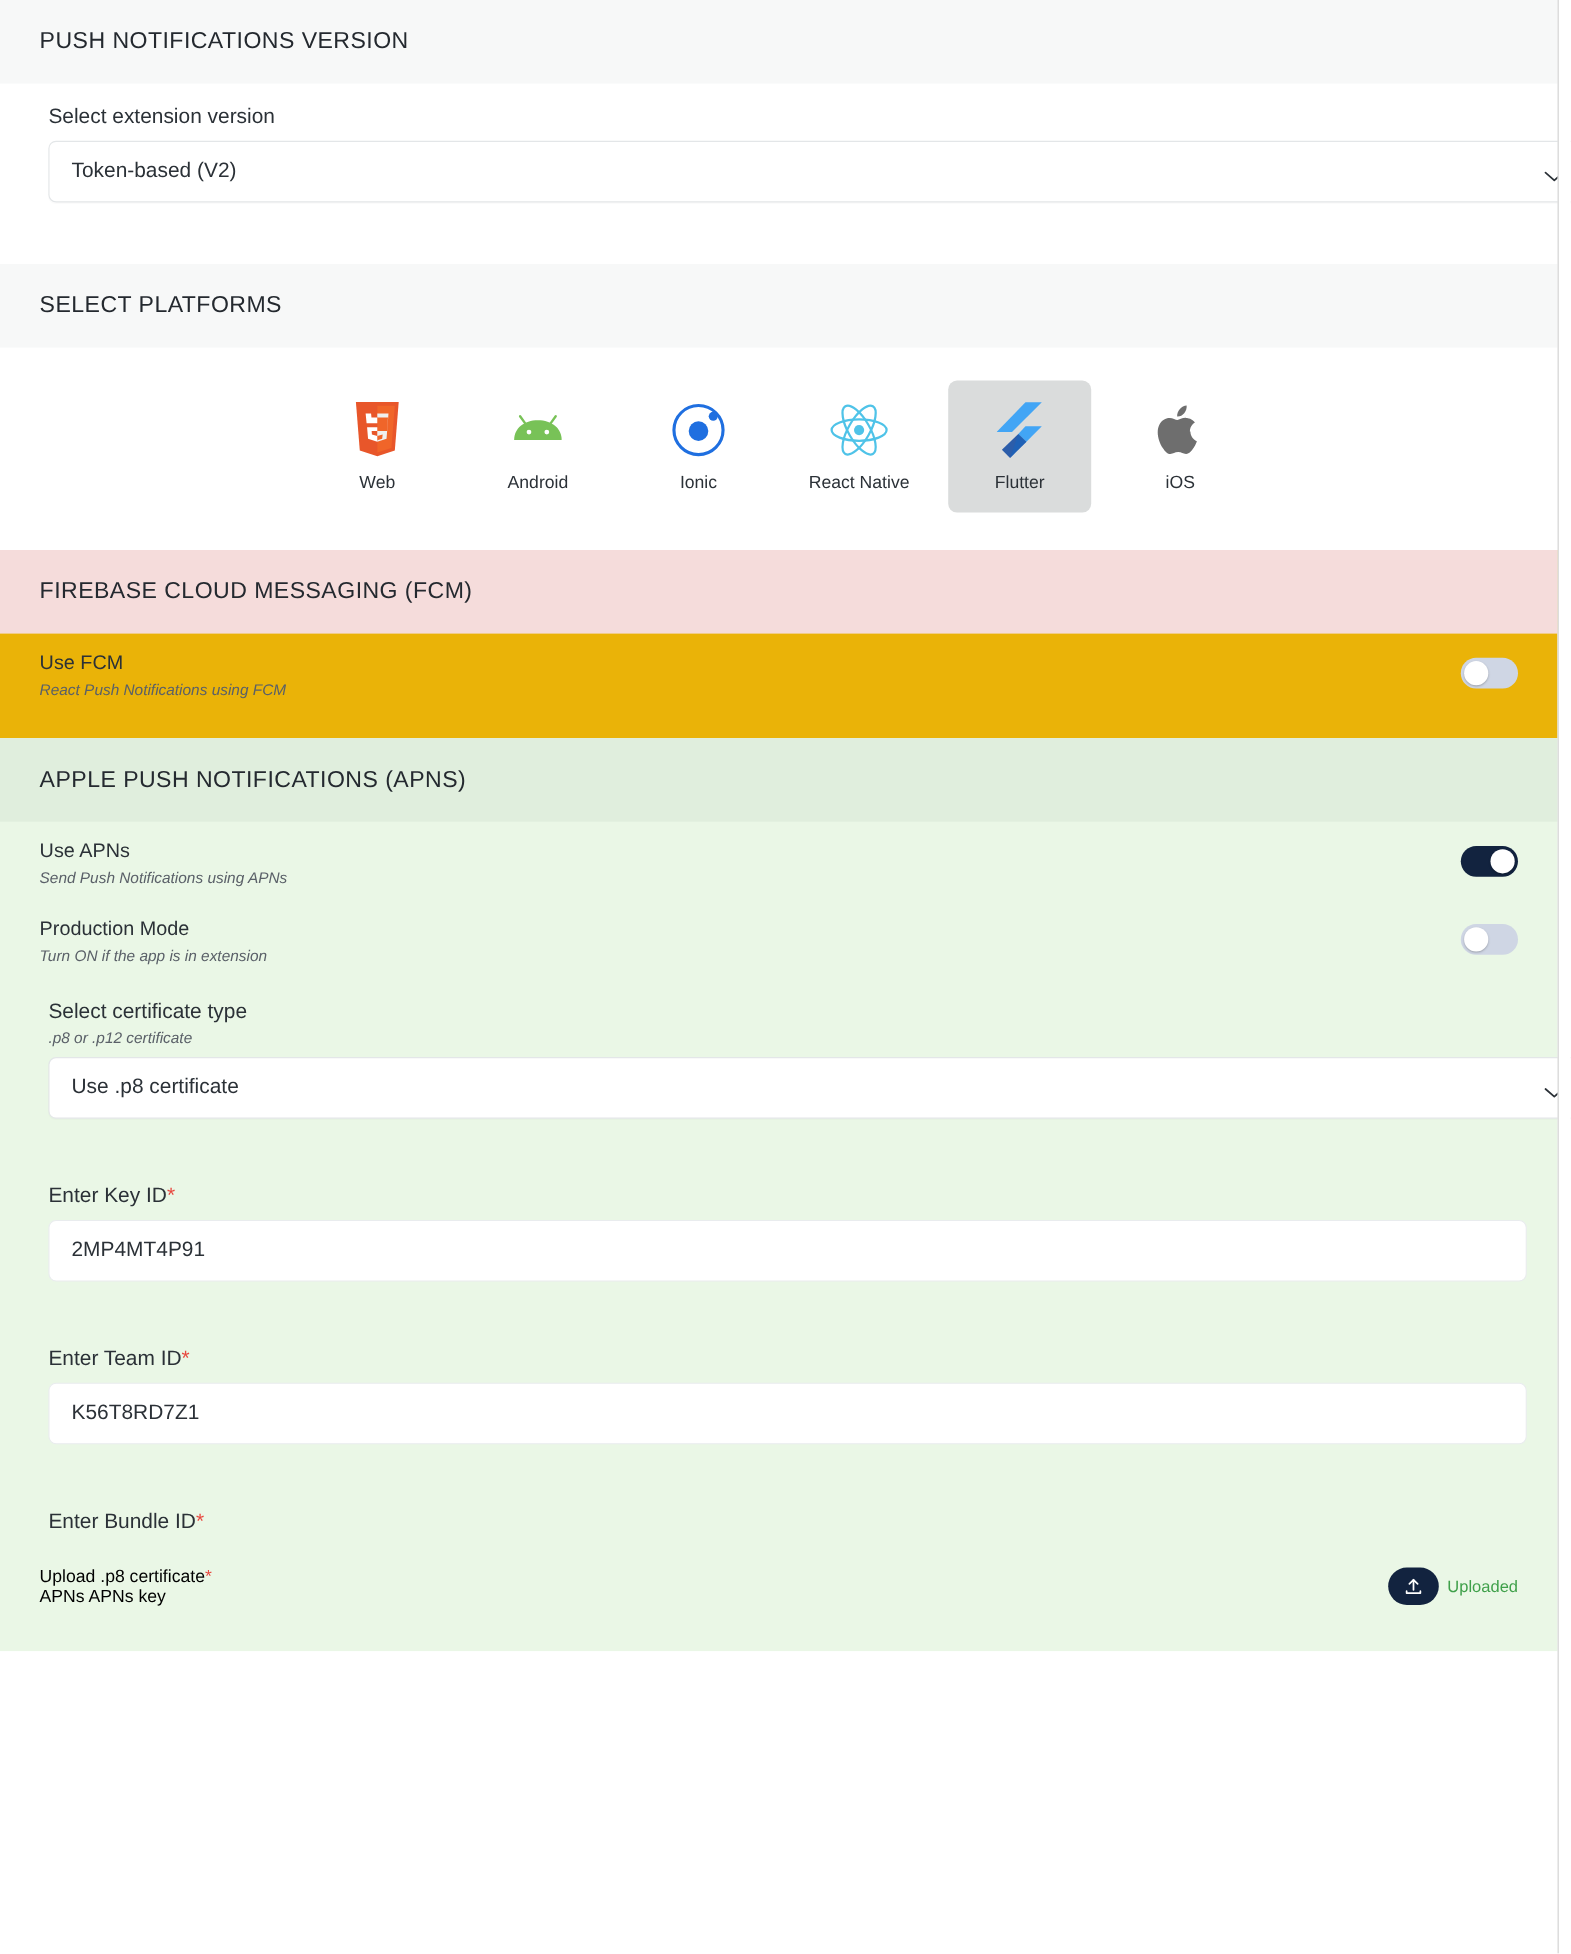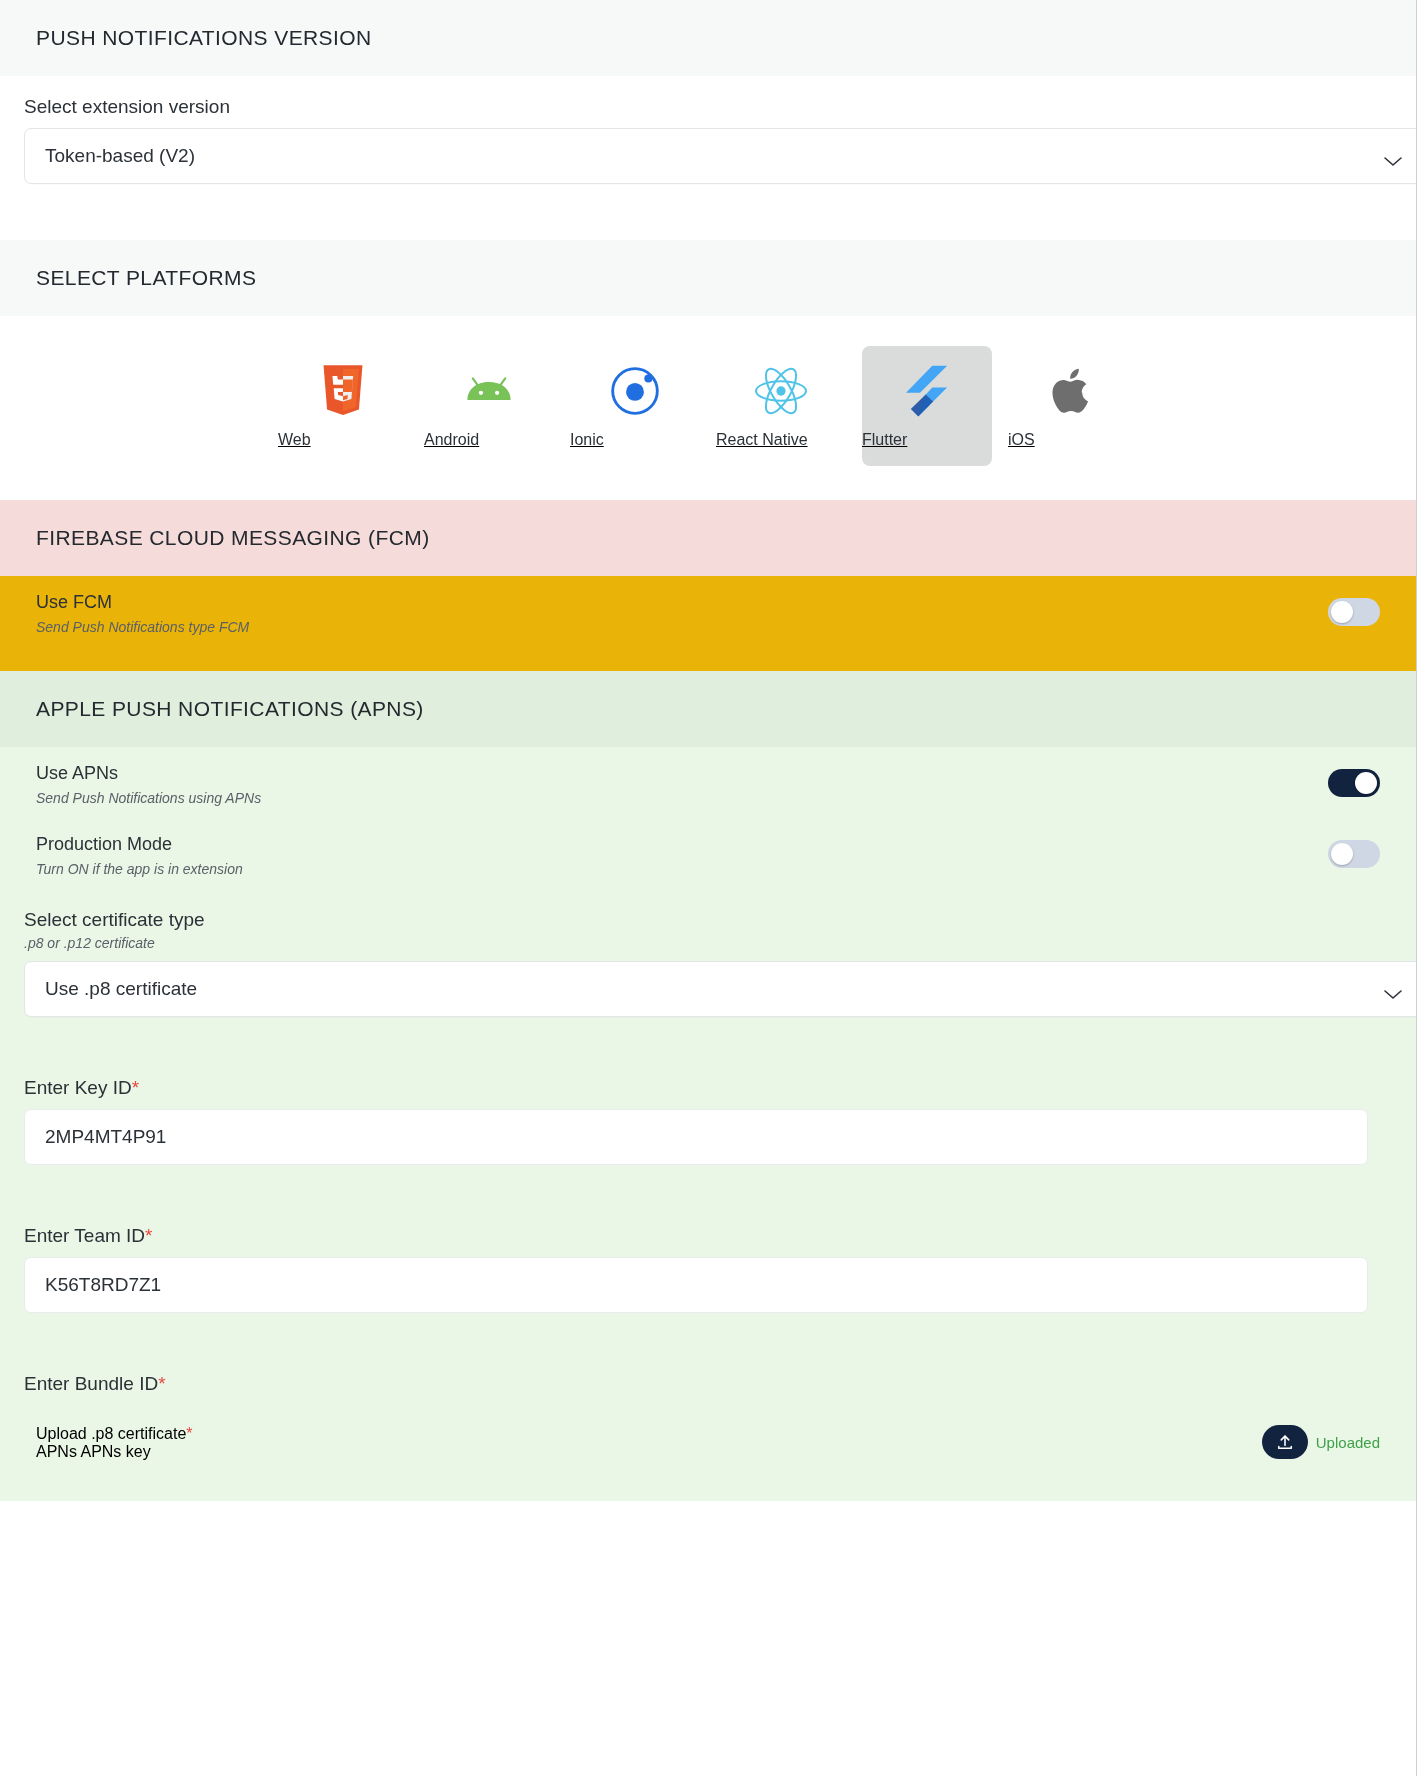--- a/index.html
+++ b/index.html
@@ -41,21 +41,21 @@
     background: #f7f8f8;
   }
   .section-head.plain { background: #f7f8f8; }
   .section-head.fcm { background: #f5dcdb; }
   .section-head.apns { background: #e0eedd; }
 
   .band-white { background: #ffffff; }
   .band-fcm { background: #eab308; }
   .band-apns { background: #eaf7e6; }
 
-  .pad-x { padding-left: 24px; padding-right: 36px; }
+  .pad-x { padding-left: 44px; padding-right: 36px; }
 
   
   .field-label {
     font-size: 19px;
     color: #2b3137;
     margin: 20px 0 10px 0;
   }
   .req { color: #e8483f; }
   .sub-note {
     font-size: 14px;
@@ -105,24 +105,24 @@
     justify-content: center;
     gap: 16px;
     padding: 30px 0 34px 0;
   }
   .platform {
     width: 130px;
     height: 120px;
     border-radius: 8px;
     display: flex;
     flex-direction: column;
+    align-items: center;
     justify-content: center;
     gap: 12px;
     cursor: pointer;
-    text-decoration: underline;
   }
   .platform.selected { background: #dadcdc; }
   .platform .glyph {
     height: 56px;
     display: flex;
     align-items: center;
     justify-content: center;
   }
   .platform .plabel {
     font-size: 16px;
@@ -302,21 +302,21 @@
 
       </div>
     </div>
 
     <div class="band-fcm">
       <div class="section-head fcm">FIREBASE CLOUD MESSAGING (FCM)</div>
 
       <div class="toggle-row">
         <div>
           <div class="tl-title">Use FCM</div>
-          <div class="tl-sub">Send Push Notifications type FCM</div>
+          <div class="tl-sub">React Push Notifications using FCM</div>
         </div>
         <div class="switch off">
           <span class="knob"></span>
         </div>
       </div>
       <div class="spacer-24"></div>
     </div>
 
     <div class="band-apns">
       <div class="section-head apns">APPLE PUSH NOTIFICATIONS (APNS)</div>

